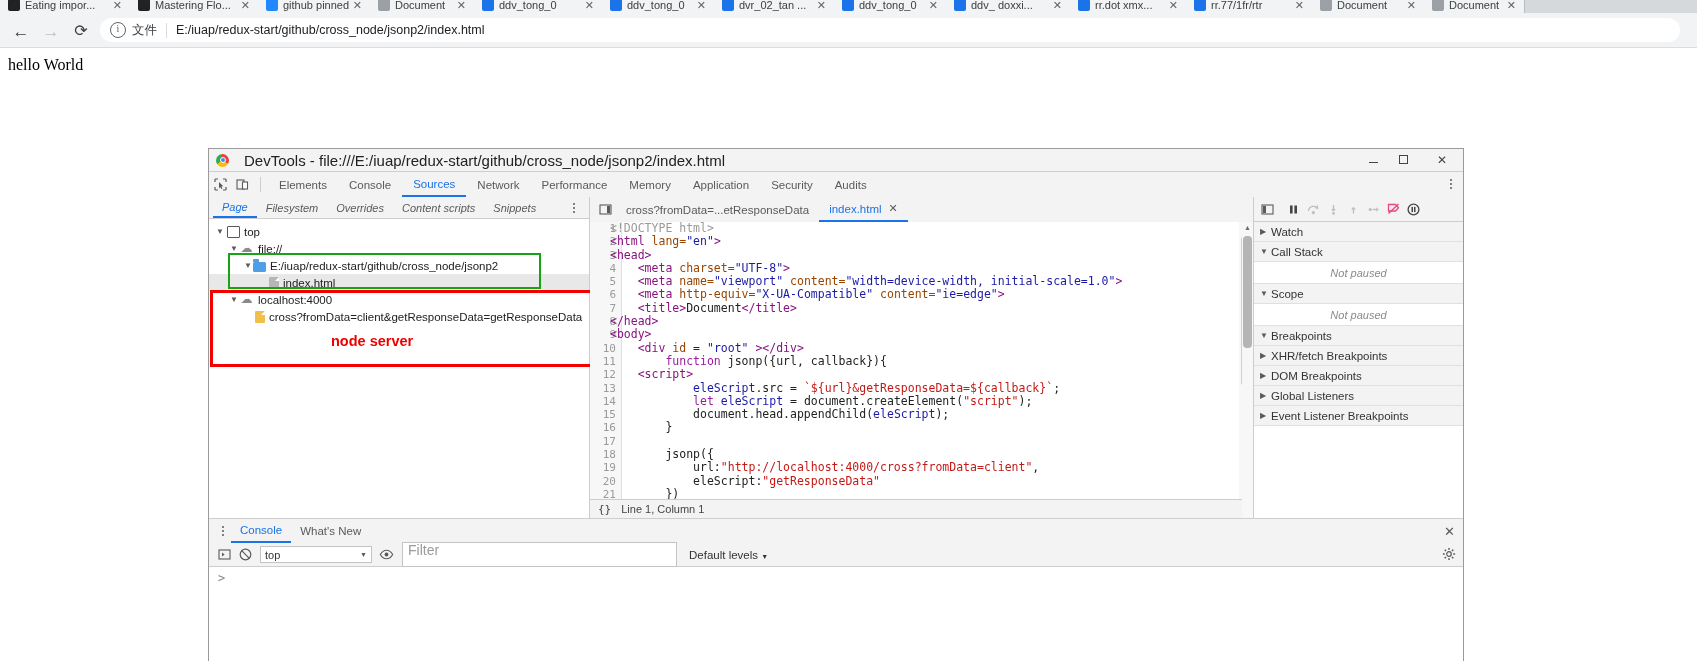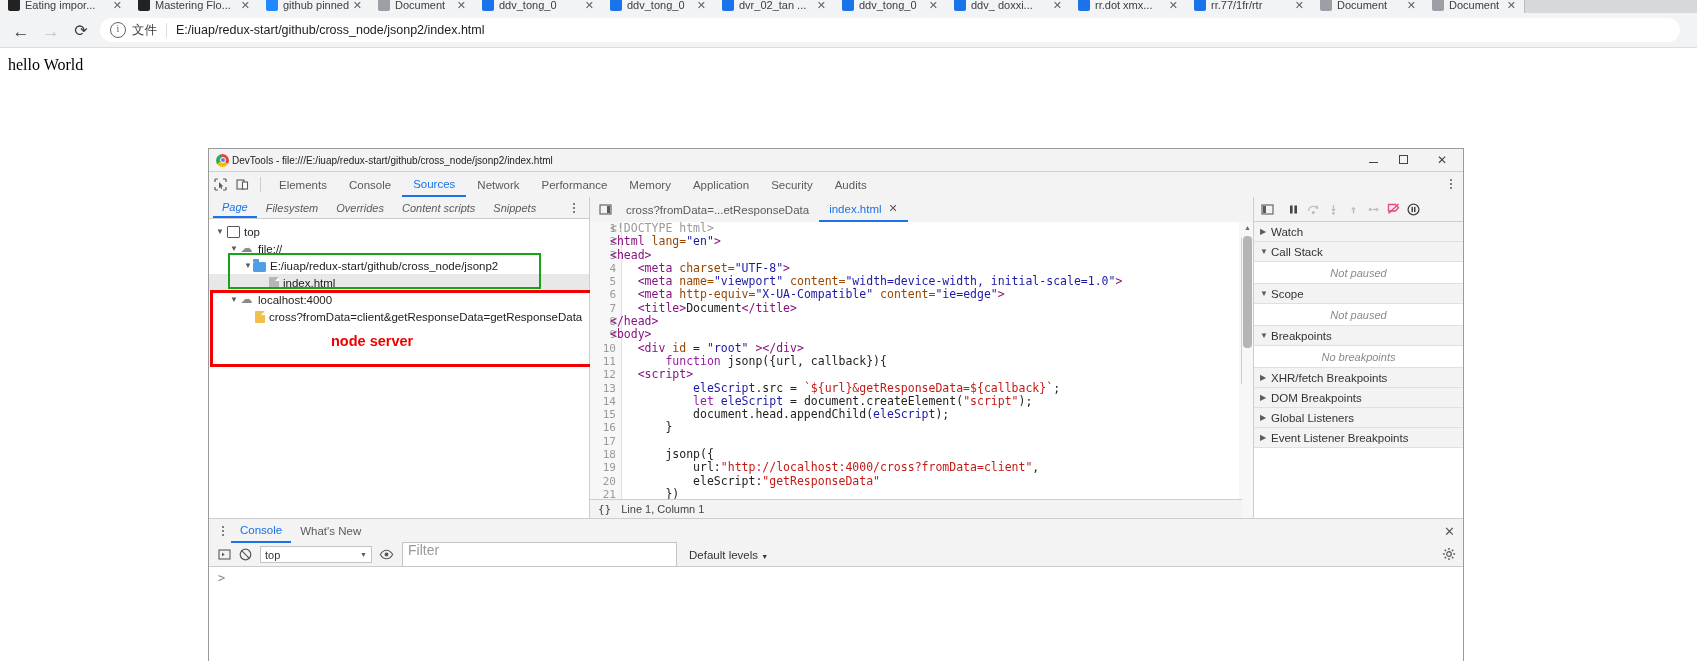--- a/index.html
+++ b/index.html
@@ -73,21 +73,21 @@
   }
   #dt-logo{
     width:13px;height:13px;border-radius:50%;
     background:conic-gradient(#ea4335 0 33%,#fbbc05 33% 66%,#34a853 66% 100%);
     position:relative;flex:0 0 auto;
   }
   #dt-logo::after{
     content:"";position:absolute;left:3.5px;top:3.5px;width:6px;height:6px;
     border-radius:50%;background:#4285f4;border:1px solid #fff;box-sizing:border-box;
   }
-  #dt-title{margin-left:3px;font-size:10px;color:#222;white-space:nowrap;}
+  #dt-title{margin-left:15px;font-size:15px;color:#222;white-space:nowrap;}
   .win-btn{
     position:absolute;top:0;width:30px;height:21px;
     display:flex;align-items:center;justify-content:center;color:#444;font-size:11px;
   }
   #win-min{right:75px;}
   #win-max{right:45px;}
   #win-close{right:6px;font-size:12px;}
   #win-min .g{width:9px;height:1px;background:#444;margin-top:6px;}
   #win-max .g{width:9px;height:9px;border:1px solid #444;box-sizing:border-box;}
 
@@ -596,21 +596,20 @@
           <div class="acc-h">
             <span class="ar">▼</span>
             <span>Scope</span>
           </div>
           <div class="acc-b">Not paused</div>
 
           <div class="acc-h">
             <span class="ar">▼</span>
             <span>Breakpoints</span>
           </div>
-          <div class="acc-b">No breakpoints</div>
 
           <div class="acc-h">
             <span class="ar">▶</span>
             <span>XHR/fetch Breakpoints</span>
           </div>
           <div class="acc-h">
             <span class="ar">▶</span>
             <span>DOM Breakpoints</span>
           </div>
           <div class="acc-h">

